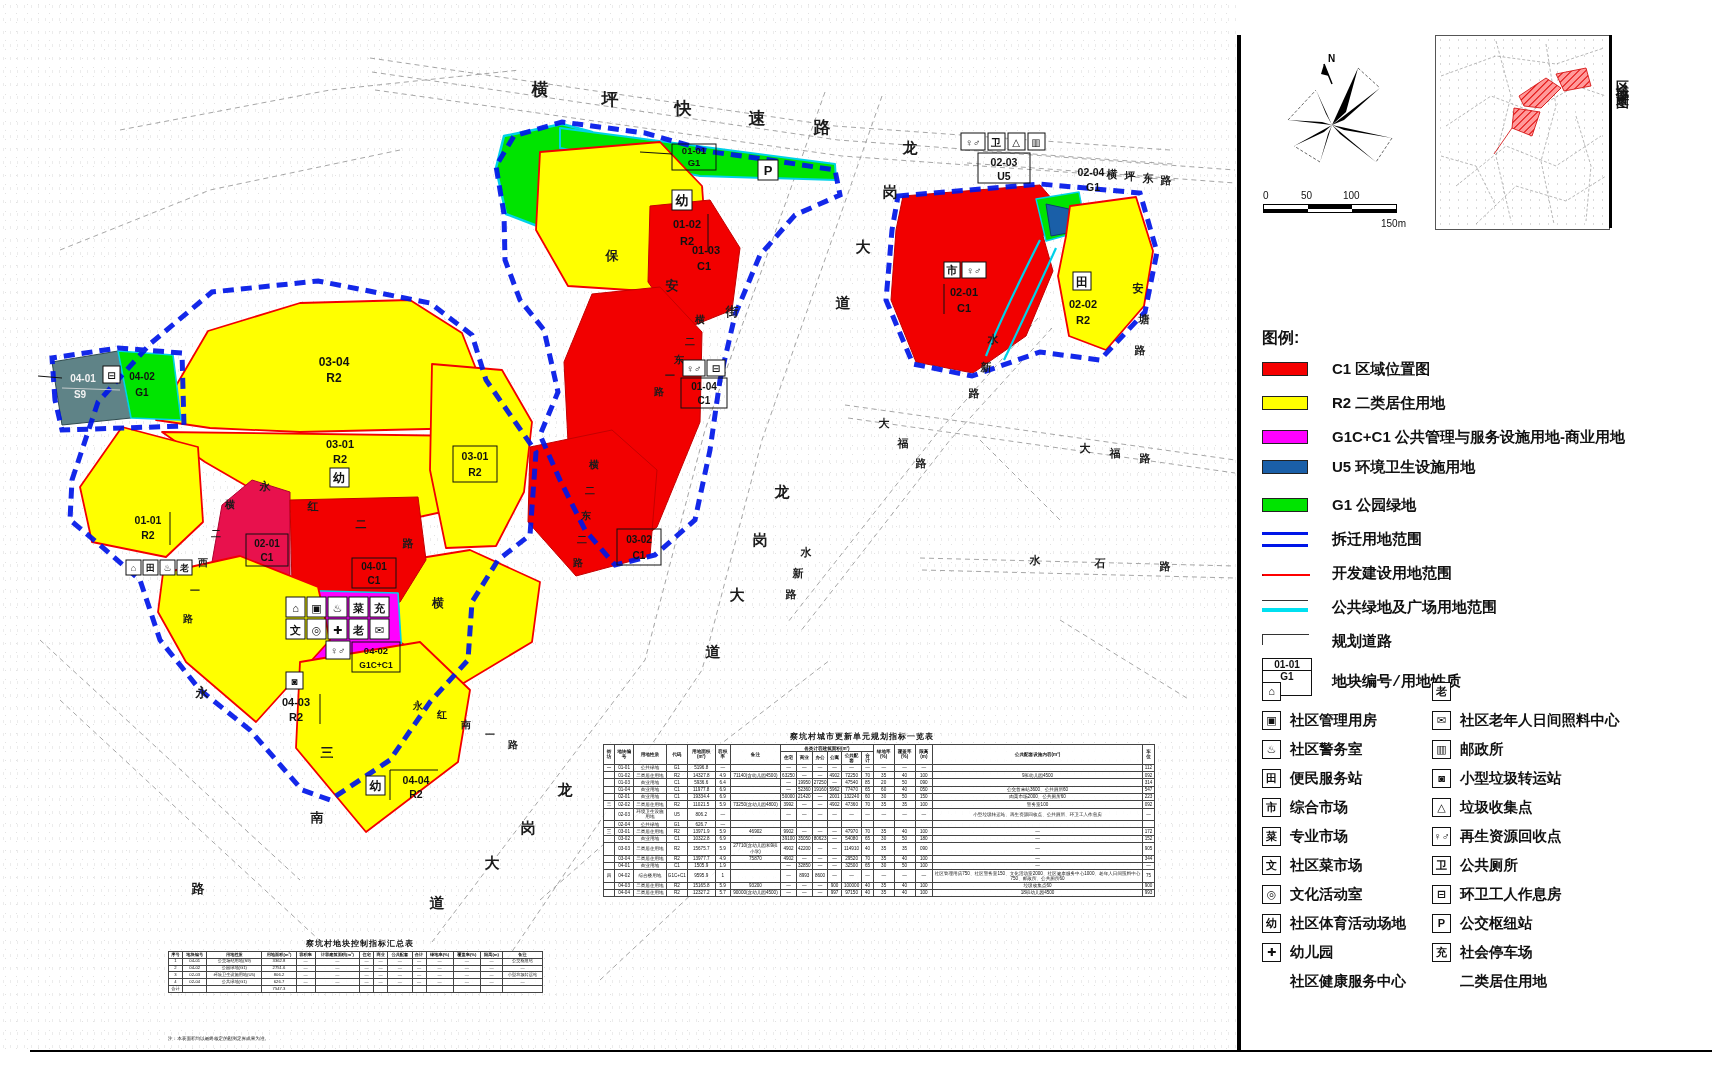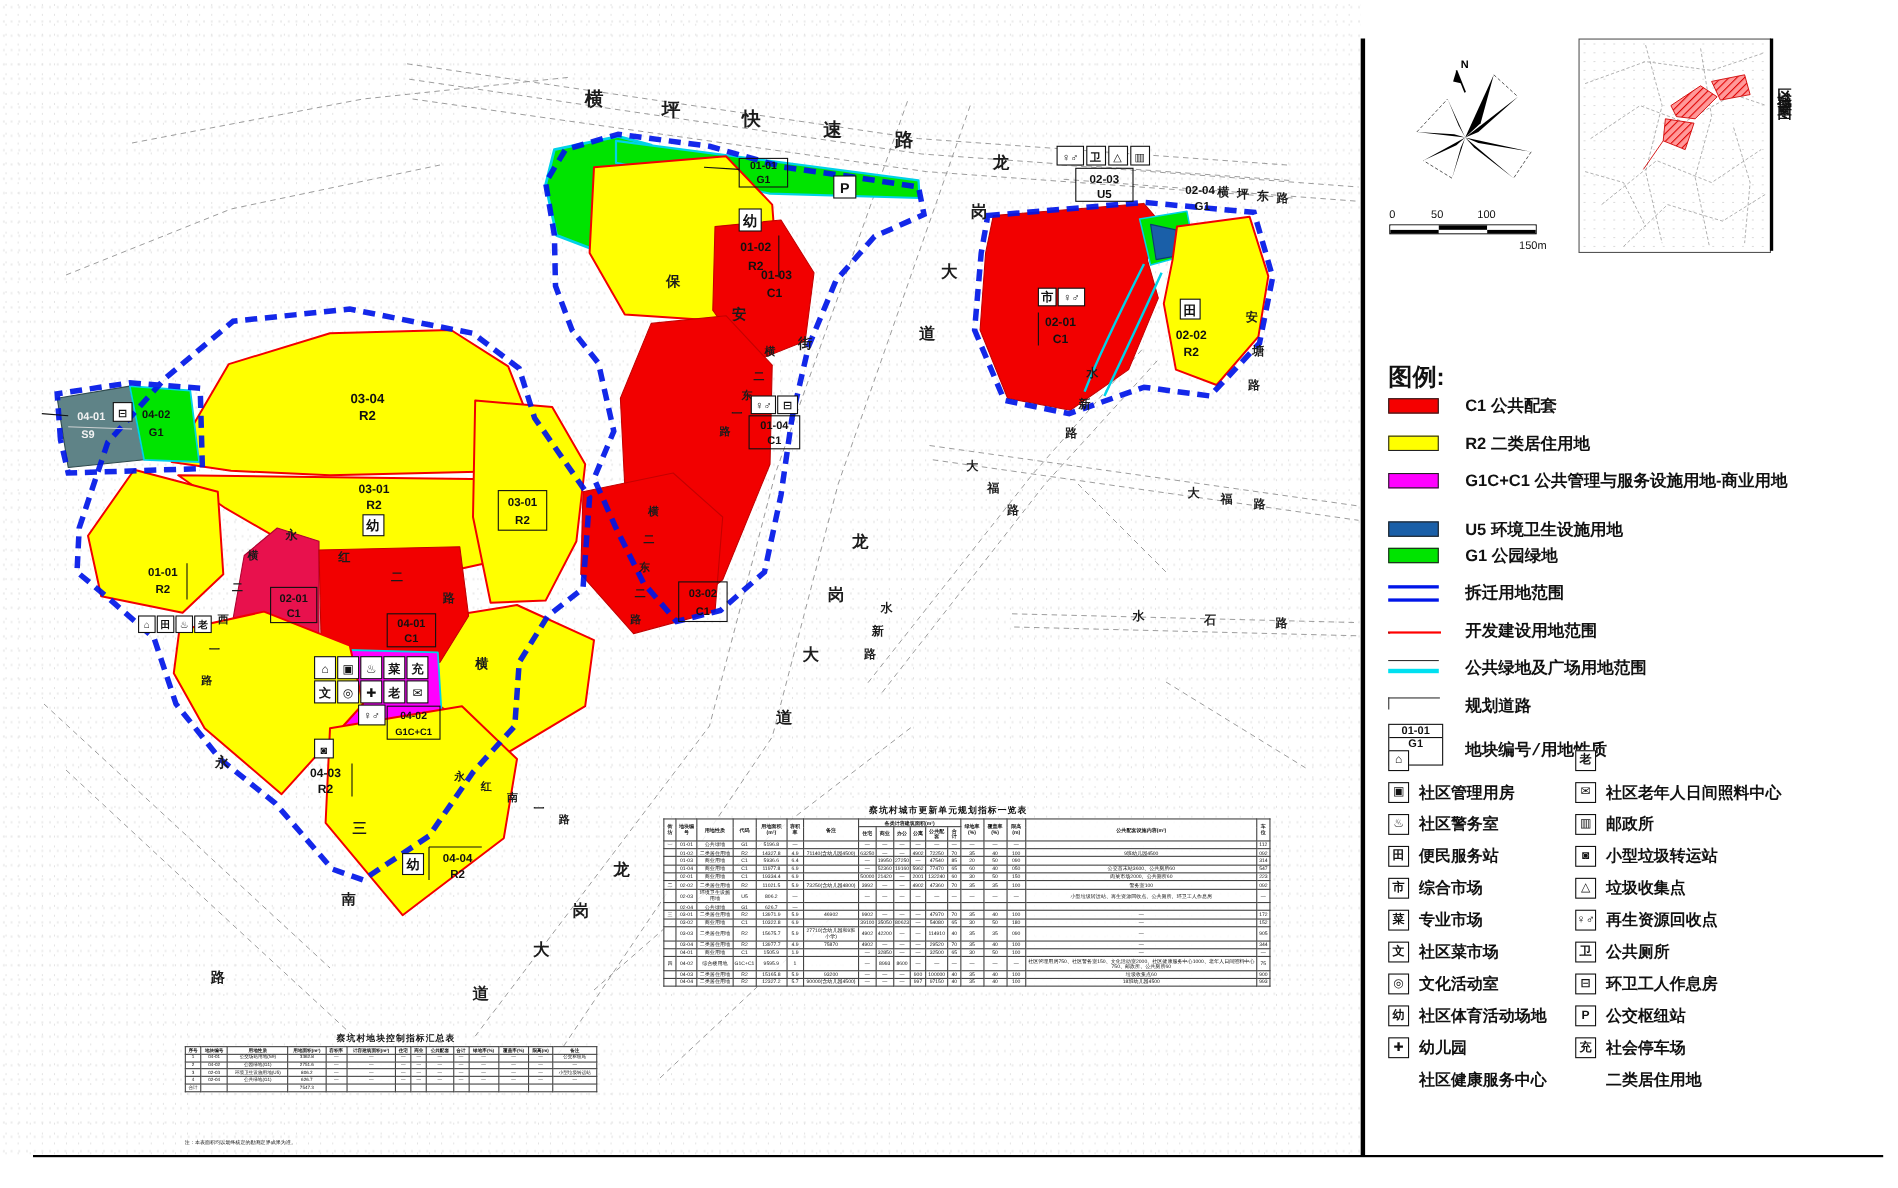--- a/index.html
+++ b/index.html
@@ -10,21 +10,21 @@
     background-image:radial-gradient(#e2e2e2 0.7px, transparent 0.8px),radial-gradient(#ececec 0.6px, transparent 0.7px);
     background-size:11px 9px,7px 13px;}
   svg text{font-family:"Liberation Sans","DejaVu Sans",sans-serif;}
   .roadchar{fill:#1b1b1b;font-weight:bold;}
   .plotlab{fill:#111;font-weight:bold;text-anchor:middle;}
   .iconbox rect{fill:#ffffff;stroke:#111;stroke-width:1;}
   .iconbox text{fill:#111;text-anchor:middle;font-weight:bold;}
   
   .vline{position:absolute;background:#000;}
   .hline{position:absolute;background:#000;}
-  #legend-title{position:absolute;left:1262px;top:328px;font-size:22px;font-weight:bold;}
+  #legend-title{position:absolute;left:1262px;top:328px;font-size:16px;font-weight:bold;}
   .lg-row{position:absolute;left:1262px;width:460px;height:22px;}
   .lg-swatch{position:absolute;left:0px;top:2px;width:46px;height:14px;border:1px solid #222;box-sizing:border-box;}
   .lg-line{position:absolute;left:0px;top:2px;width:46px;height:14px;}
   .lg-label{position:absolute;left:70px;top:0px;font-size:15px;font-weight:bold;white-space:nowrap;}
   .fc-row{position:absolute;height:24px;}
   .fc-icon{position:absolute;left:0;top:0;width:19px;height:19px;border:1.4px solid #111;box-sizing:border-box;
            font-size:11px;font-weight:bold;text-align:center;line-height:16px;background:#fff;}
   .fc-label{position:absolute;left:28px;top:1px;font-size:14.5px;font-weight:bold;white-space:nowrap;margin-top:28px;}
   
   .maptable{position:absolute;background:rgba(255,255,255,.82);border-collapse:collapse;table-layout:auto;}
@@ -998,31 +998,31 @@
       </g>
     </svg>
   </div>
   <div class="vline" style="left:1609px;top:35px;width:2.5px;height:193px;"></div>
   <div id="locmap-caption">区域位置图</div>
 
   <div id="legend-title">图例:</div>
   <div id="legend-items">
       <div class="lg-row" style="top: 360px;">
         <div class="lg-swatch" style="background: rgb(245, 0, 0);"></div>
-        <div class="lg-label">C1 公共配套</div>
+        <div class="lg-label">C1 区域位置图</div>
       </div>
       <div class="lg-row" style="top: 394px;">
         <div class="lg-swatch" style="background: rgb(255, 255, 0);"></div>
         <div class="lg-label">R2 二类居住用地</div>
       </div>
       <div class="lg-row" style="top: 428px;">
         <div class="lg-swatch" style="background: rgb(255, 0, 255);"></div>
         <div class="lg-label">G1C+C1 公共管理与服务设施用地-商业用地</div>
       </div>
-      <div class="lg-row" style="top: 472px;">
+      <div class="lg-row" style="top: 458px;">
         <div class="lg-swatch" style="background: rgb(26, 95, 168);"></div>
         <div class="lg-label">U5 环境卫生设施用地</div>
       </div>
       <div class="lg-row" style="top: 496px;">
         <div class="lg-swatch" style="background: rgb(0, 228, 0);"></div>
         <div class="lg-label">G1 公园绿地</div>
       </div>
       <div class="lg-row" style="top: 530px;">
         <div class="lg-line" style="border-top: 3px solid rgb(0, 22, 232); border-bottom: 3px solid rgb(0, 22, 232); height: 9px;"></div>
         <div class="lg-label">拆迁用地范围</div>

